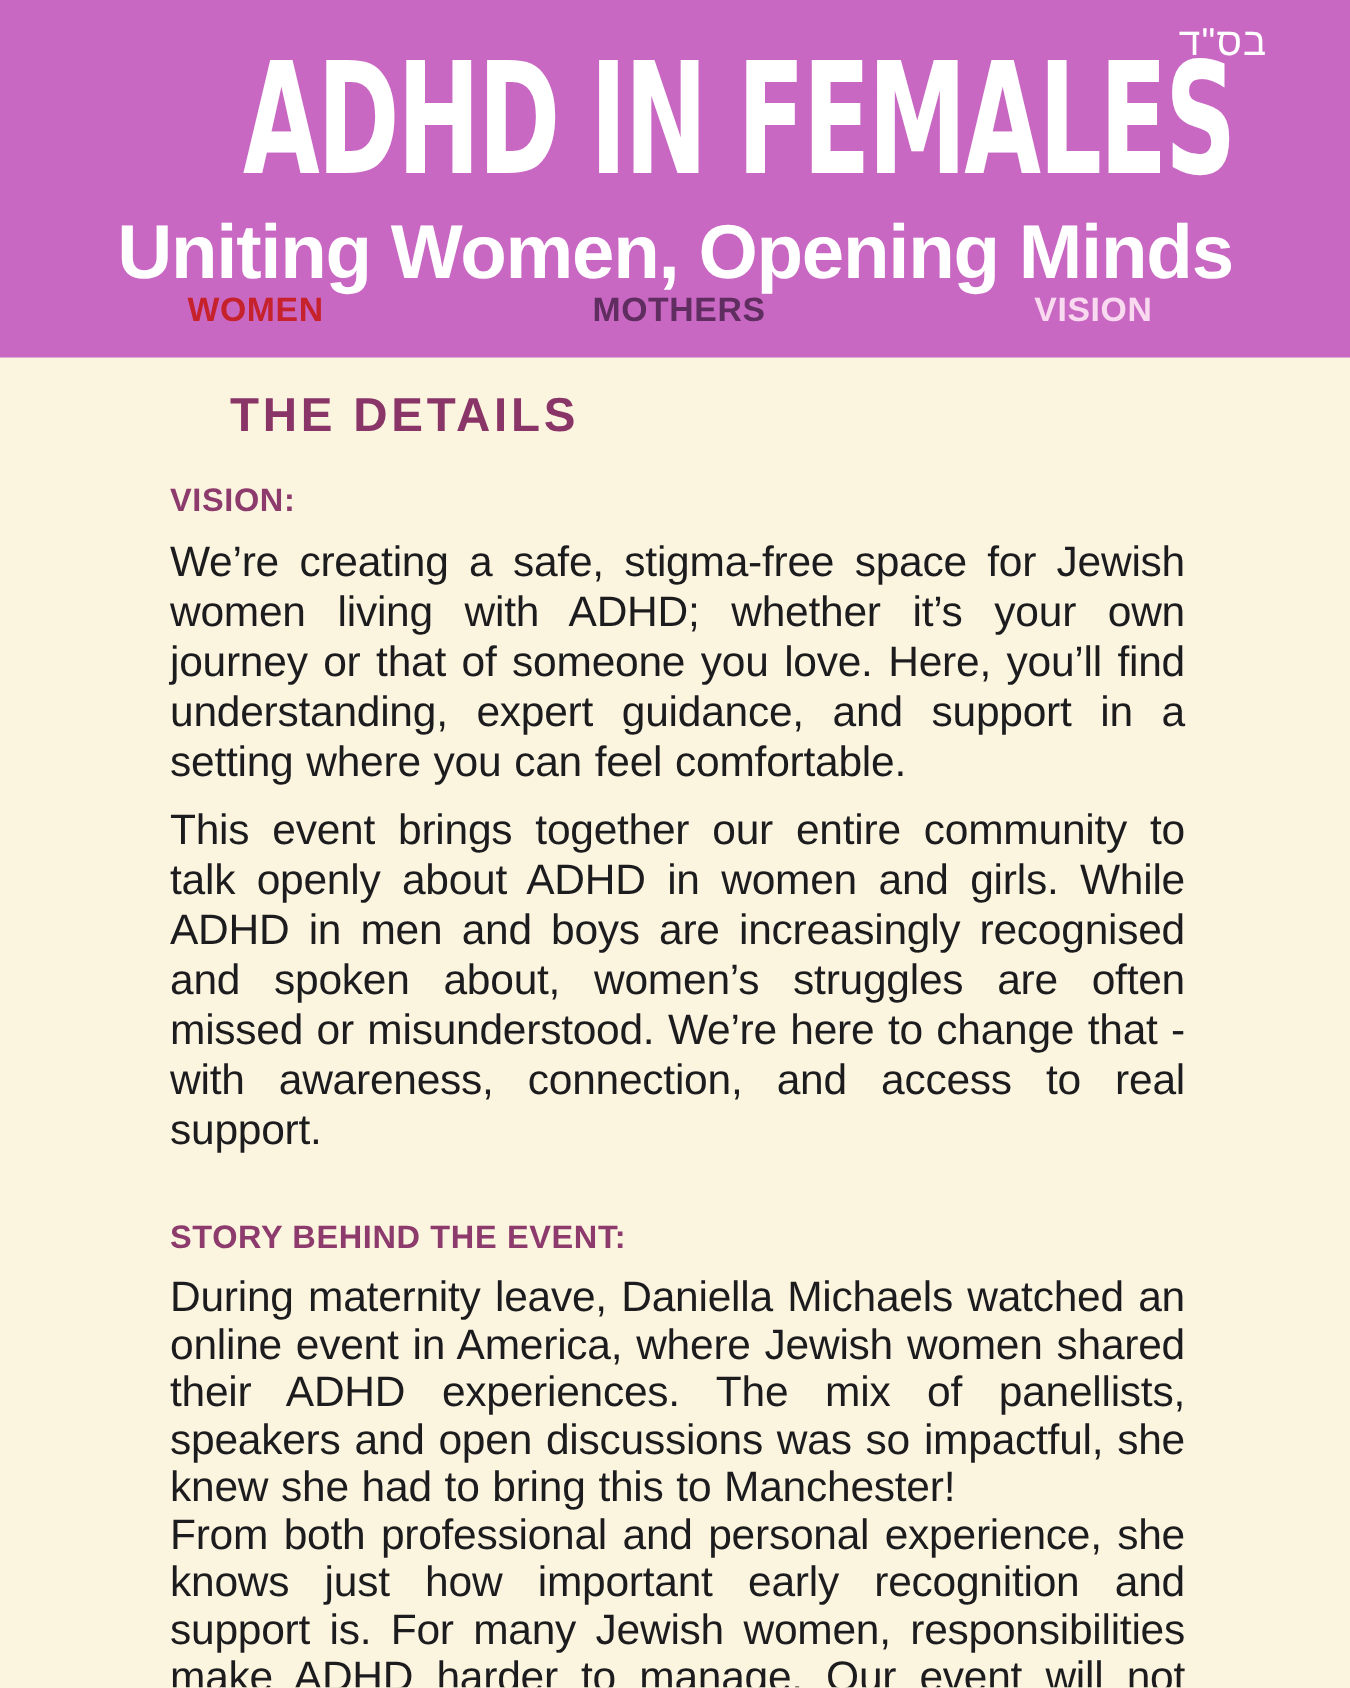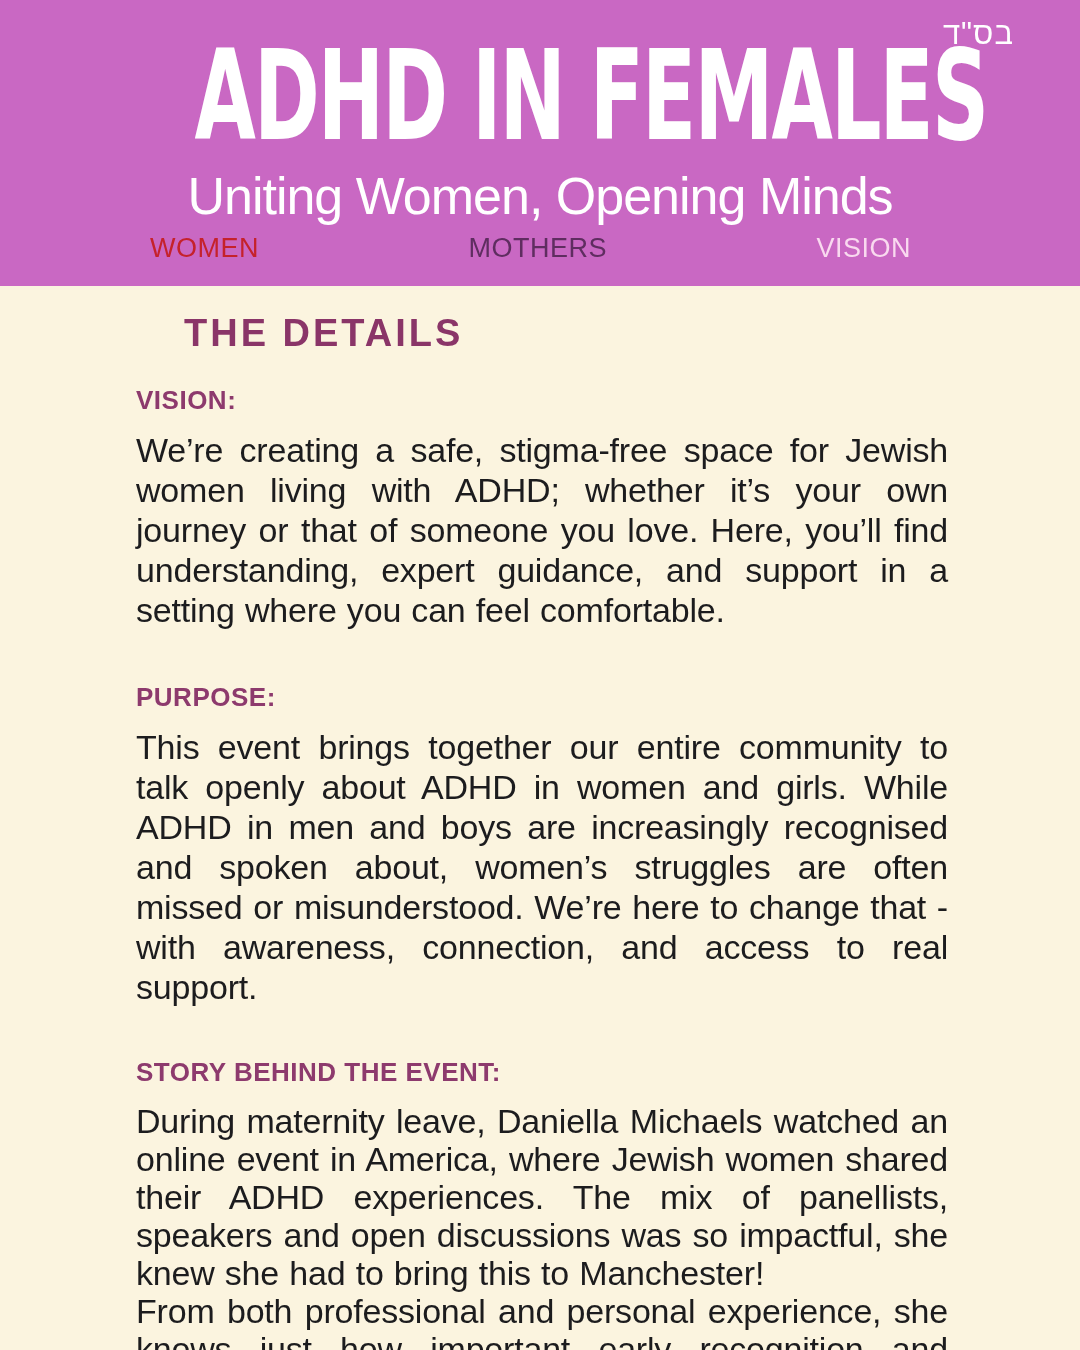--- a/index.html
+++ b/index.html
@@ -45,35 +45,35 @@
     transform-origin: 50% 50%;
     letter-spacing: -3px;
   }
   .event-subtitle {
     position: absolute;
     top: 166px;
     left: 0;
     width: 100%;
     text-align: center;
     color: #ffffff;
-    font-size: 52px;
-    font-weight: 400;
+    font-size: 61px;
+    font-weight: 700;
     letter-spacing: -1px;
     white-space: nowrap;
   }
   .audience {
     position: absolute;
     top: 233px;
     left: 150px;
-    right: 169px;
+    right: 158px;
     display: flex;
     justify-content: space-between;
     align-items: baseline;
     font-size: 27px;
-    font-weight: 400;
+    font-weight: 700;
     letter-spacing: 0.5px;
     white-space: nowrap;
   }
 
   
   .content {
     padding: 26px 132px 0 136px;
     color: #1d1d1f;
   }
   .details-heading {
@@ -126,21 +126,20 @@
 
   <div class="content">
     <h1 class="details-heading">THE DETAILS</h1>
 
     <div class="section sec-vision">
       <h2 class="section-heading">VISION:</h2>
       <p class="para">We’re creating a safe, stigma-free space for Jewish women living with ADHD; whether it’s your own journey or that of someone you love. Here, you’ll find understanding, expert guidance, and support in a setting where you can feel comfortable.</p>
     </div>
 
     <div class="section sec-purpose">
-      <h2 class="section-heading">PURPOSE:</h2>
       <p class="para">This event brings together our entire community to talk openly about ADHD in women and girls. While ADHD in men and boys are increasingly recognised and spoken about, women’s struggles are often missed or misunderstood. We’re here to change that - with awareness, connection, and access to real support.</p>
     </div>
 
     <div class="section sec-story">
       <h2 class="section-heading">STORY BEHIND THE EVENT:</h2>
       <p class="para">During maternity leave, Daniella Michaels watched an online event in America, where Jewish women shared their ADHD experiences. The mix of panellists, speakers and open discussions was so impactful, she knew she had to bring this to Manchester!</p>
       <p class="para">From both professional and personal experience, she knows just how important early recognition and support is. For many Jewish women, responsibilities make ADHD harder to manage. Our event will not only help to navigate the challenges, but highlight strengths that can be harnessed with the right strategies and support.</p>
     </div>
   </div>
 

